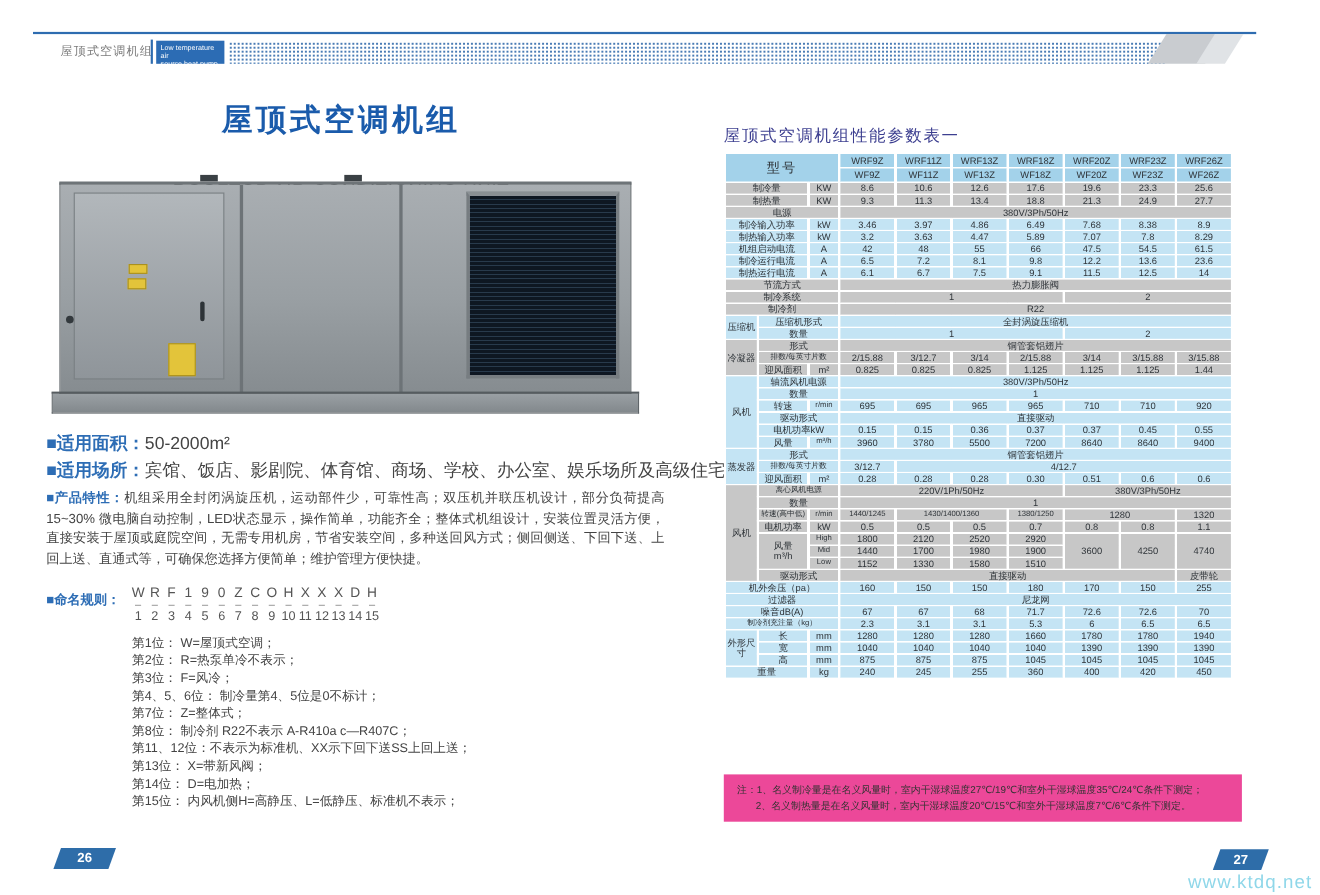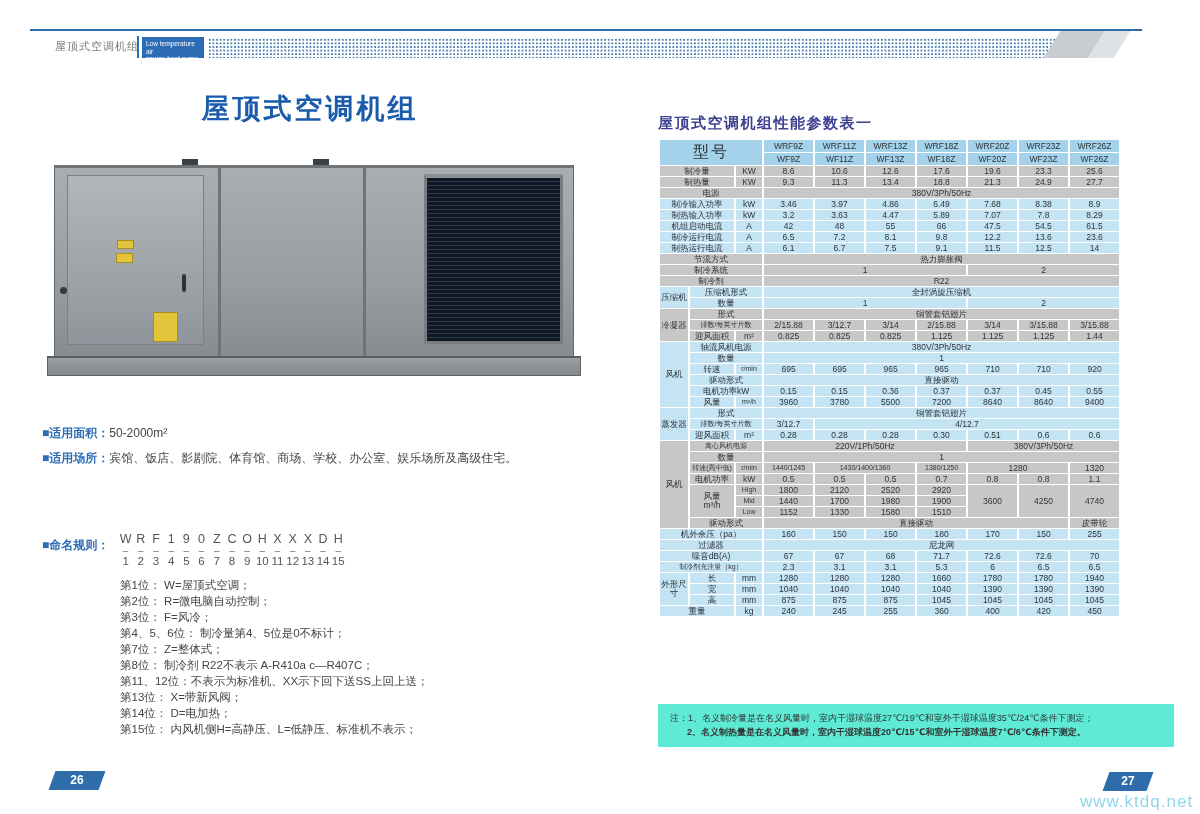--- a/index.html
+++ b/index.html
@@ -35,46 +35,46 @@
   .coil{position:absolute;right:2%;top:3%;width:26.8%;bottom:7%;
         background:repeating-linear-gradient(180deg,#0e1722 0px,#0e1722 3px,#283a4c 3px,#283a4c 4px);
         border:3px solid #777d81;border-top:4px solid #8a9094;}
   .sticker{position:absolute;background:#e3c43a;border:1px solid #a9901f;}
   .handle{position:absolute;width:4px;height:18px;background:#2d3337;border-radius:2px;}
   .knob{position:absolute;width:7px;height:7px;background:#33393d;border-radius:50%;}
   .unit-base{position:absolute;left:7px;right:5px;bottom:12px;height:20px;
              background:linear-gradient(180deg,#9aa0a4,#82888c);
              border:1px solid #5f6569;border-top:2px solid #565c60;}
 
-  .text-line{position:absolute;left:42px;font-size:12px;color:#444;margin-top:32px;}
+  .text-line{position:absolute;left:42px;font-size:16px;color:#444;}
   .blue-label{color:#2d6db5;font-weight:bold;}
   .feature-block{position:absolute;left:42px;top:443px;width:562px;font-size:12px;
                  line-height:18.5px;text-align:justify;color:#444;}
   .naming-label{position:absolute;left:42px;top:537px;font-size:12px;}
   .naming-code{position:absolute;left:118px;top:532px;display:flex;}
   .code-col{width:15.2px;text-align:center;color:#555;}
   .code-letter{display:block;font-size:12.5px;line-height:14px;}
   .code-dash{display:block;font-size:10px;line-height:9px;color:#777;}
   .code-num{display:block;font-size:11.5px;line-height:13px;}
   .naming-rules{position:absolute;left:120px;top:577px;font-size:11.5px;line-height:16px;color:#444;}
 
   
-  .table-title{position:absolute;left:658px;top:114px;font-size:15px;color:#3d3f90;letter-spacing:1.5px;font-weight:bold;}
+  .table-title{position:absolute;left:658px;top:114px;font-size:15px;color:#3d3f90;letter-spacing:1.5px;font-weight:normal;}
   .spec-table{position:absolute;left:658px;top:139px;width:461px;border-collapse:collapse;
               table-layout:fixed;font-size:8.5px;color:#2f3439;}
   .spec-table td{border:1px solid #fff;border-left-width:2px;border-right-width:2px;
                  padding:0;text-align:center;height:11px;line-height:1.05;overflow:hidden;}
   tr.h td{background:#a3d2ea;height:13px;}
   tr.g td{background:#c7c7c7;}
   tr.b td{background:#c4e4f4;}
   td.sm{font-size:7px;}
-  td.hd{font-size:16px;letter-spacing:2px;}
-  .notes{position:absolute;left:658px;top:704px;width:516px;background:#5eead4;
+  td.hd{font-size:12px;letter-spacing:2px;}
+  .notes{position:absolute;left:658px;top:704px;width:471px;background:#ec4899;
          font-size:9px;line-height:13.5px;color:#333;padding:8px 10px 8px 12px;}
-  .note-line:nth-child(2){padding-left:1.9em;font-weight:bold;}
+  .note-line:nth-child(2){padding-left:1.9em;}
 
   
   .page-badge{position:absolute;width:50px;height:19px;background:#2e6da9;transform:skewX(-20deg);}
   .page-badge span{display:block;transform:skewX(20deg);color:#fff;text-align:center;
                    font-size:12px;line-height:19px;font-weight:bold;}
   .badge-left{left:52px;top:771px;}
   .badge-right{left:1106px;top:772px;width:44px;}
   .watermark{position:absolute;left:1080px;top:792px;font-size:17px;color:#8fd7e9;letter-spacing:1px;}
 </style>
 </head>
@@ -112,20 +112,23 @@
     </div>
     <div class="unit-base"></div>
   </div>
 
   <div class="text-line" style="top:393px;">
     <span class="blue-label">■适用面积：</span><span>50-2000m²</span>
   </div>
   <div class="text-line" style="top:418px;">
     <span class="blue-label">■适用场所：</span><span>宾馆、饭店、影剧院、体育馆、商场、学校、办公室、娱乐场所及高级住宅。</span>
   </div>
+  <div class="feature-block">
+    <span class="blue-label">■产品特性：</span><span>机组采用全封闭涡旋压机，运动部件少，可靠性高；双压机并联压机设计，部分负荷提高15~30% 微电脑自动控制，LED状态显示，操作简单，功能齐全；整体式机组设计，安装位置灵活方便，直接安装于屋顶或庭院空间，无需专用机房，节省安装空间，多种送回风方式；侧回侧送、下回下送、上回上送、直通式等，可确保您选择方便简单；维护管理方便快捷。</span>
+  </div>
 
   <div class="naming-label blue-label">■命名规则：</div>
   <div class="naming-code">
       <div class="code-col">
         <span class="code-letter">W</span>
         <span class="code-dash">–</span>
         <span class="code-num">1</span>
       </div>
       <div class="code-col">
         <span class="code-letter">R</span>
@@ -193,21 +196,21 @@
         <span class="code-num">14</span>
       </div>
       <div class="code-col">
         <span class="code-letter">H</span>
         <span class="code-dash">–</span>
         <span class="code-num">15</span>
       </div>
     </div>
   <div class="naming-rules">
       <div>第1位： W=屋顶式空调；</div>
-      <div>第2位： R=微电脑自动控制；</div>
+      <div>第2位： R=热泵单冷不表示；</div>
       <div>第3位： F=风冷；</div>
       <div>第4、5、6位：  制冷量第4、5位是0不标计；</div>
       <div>第7位：  Z=整体式；</div>
       <div>第8位： 制冷剂 R22不表示  A-R410a  c—R407C；</div>
       <div>第11、12位：不表示为标准机、XX示下回下送SS上回上送；</div>
       <div>第13位： X=带新风阀；</div>
       <div>第14位： D=电加热；</div>
       <div>第15位： 内风机侧H=高静压、L=低静压、标准机不表示；</div>
     </div>
 

